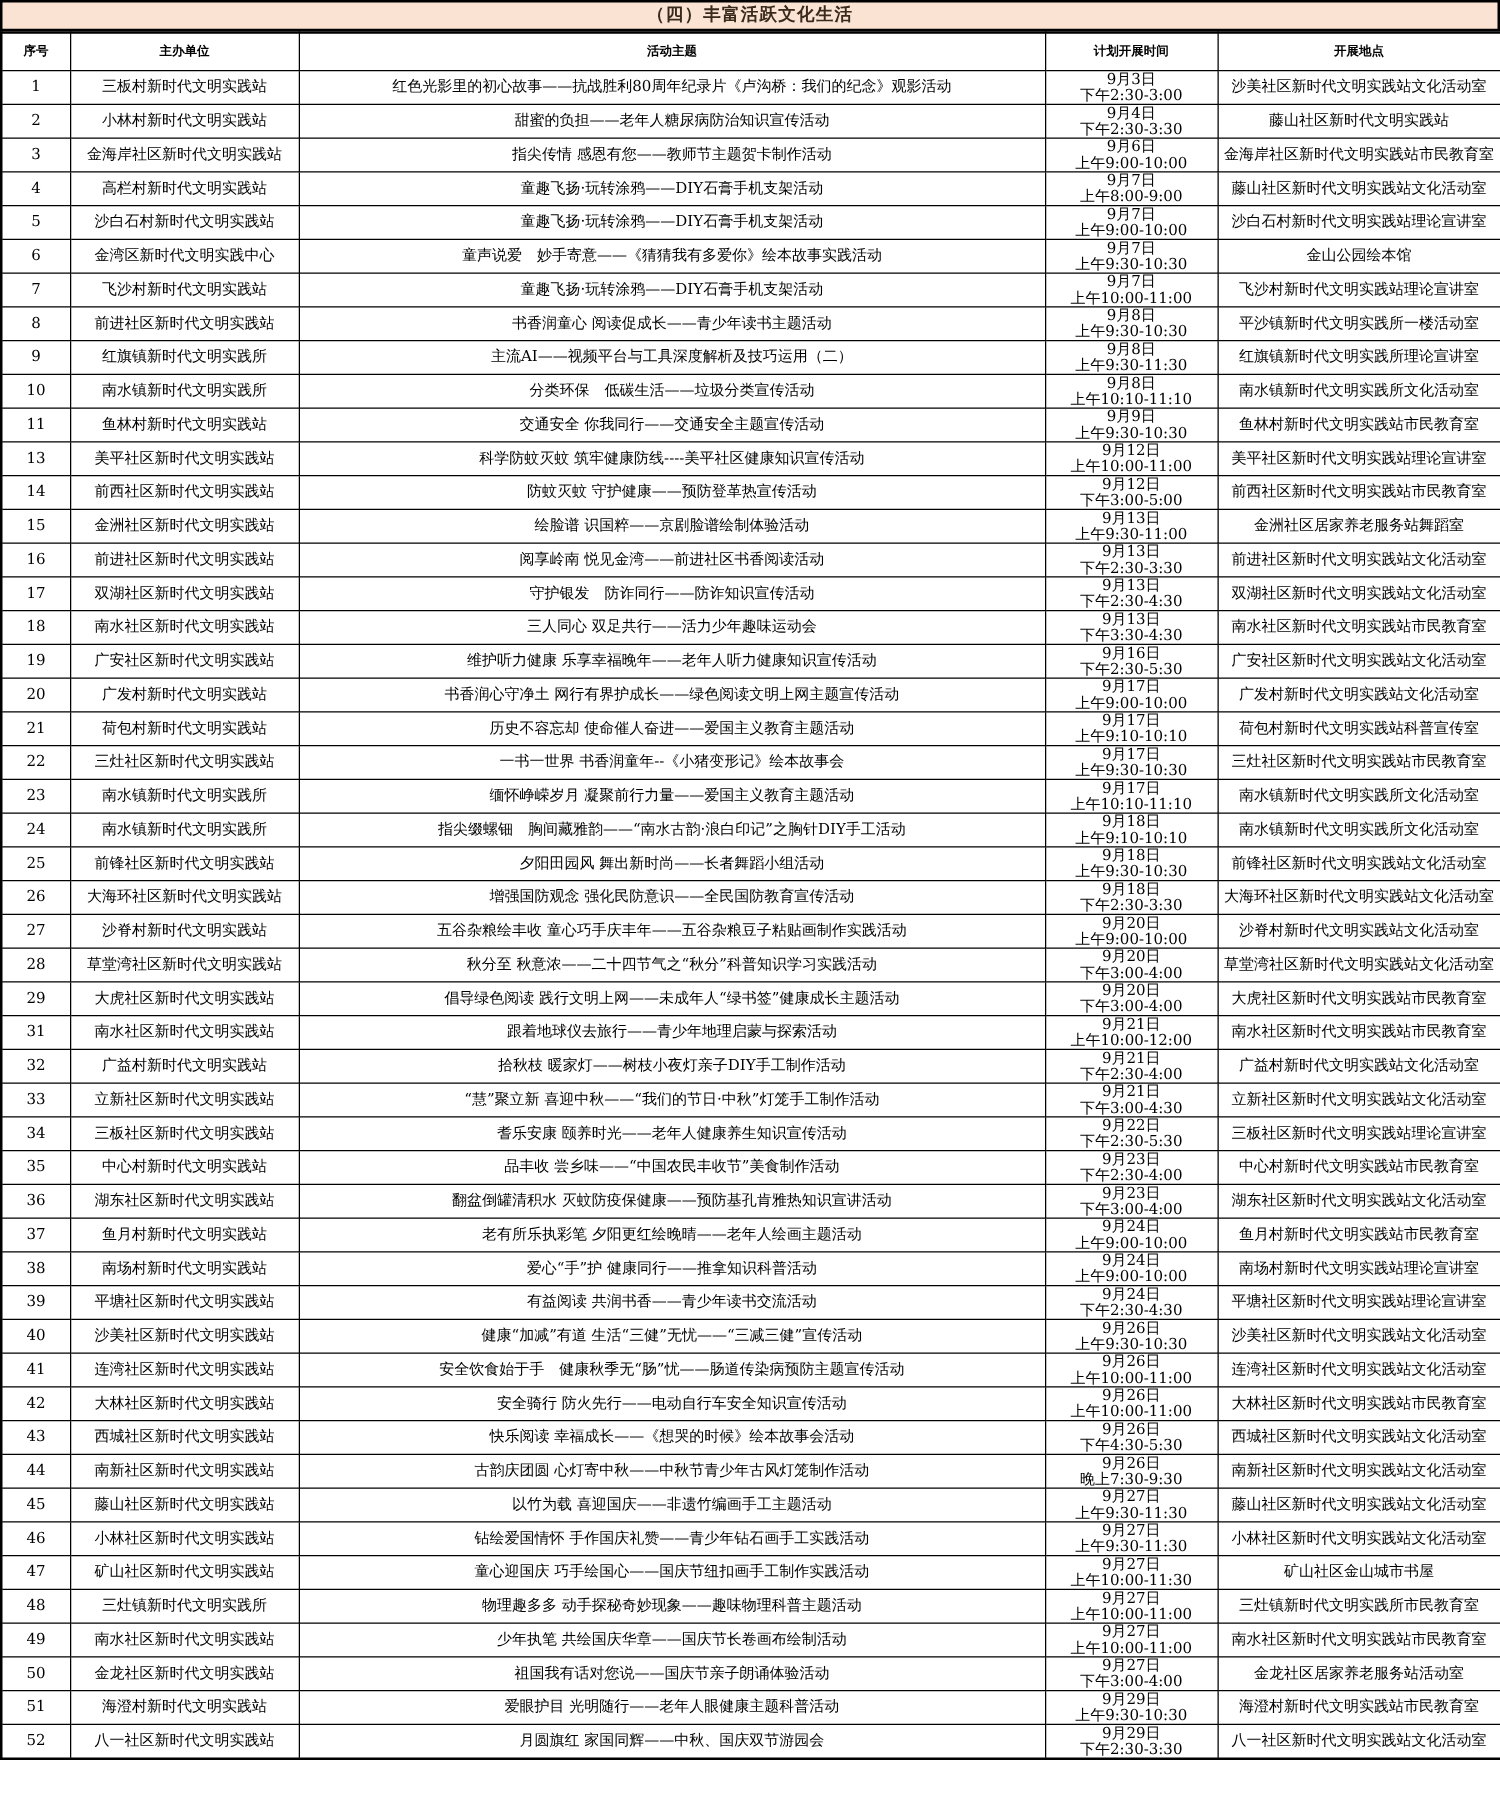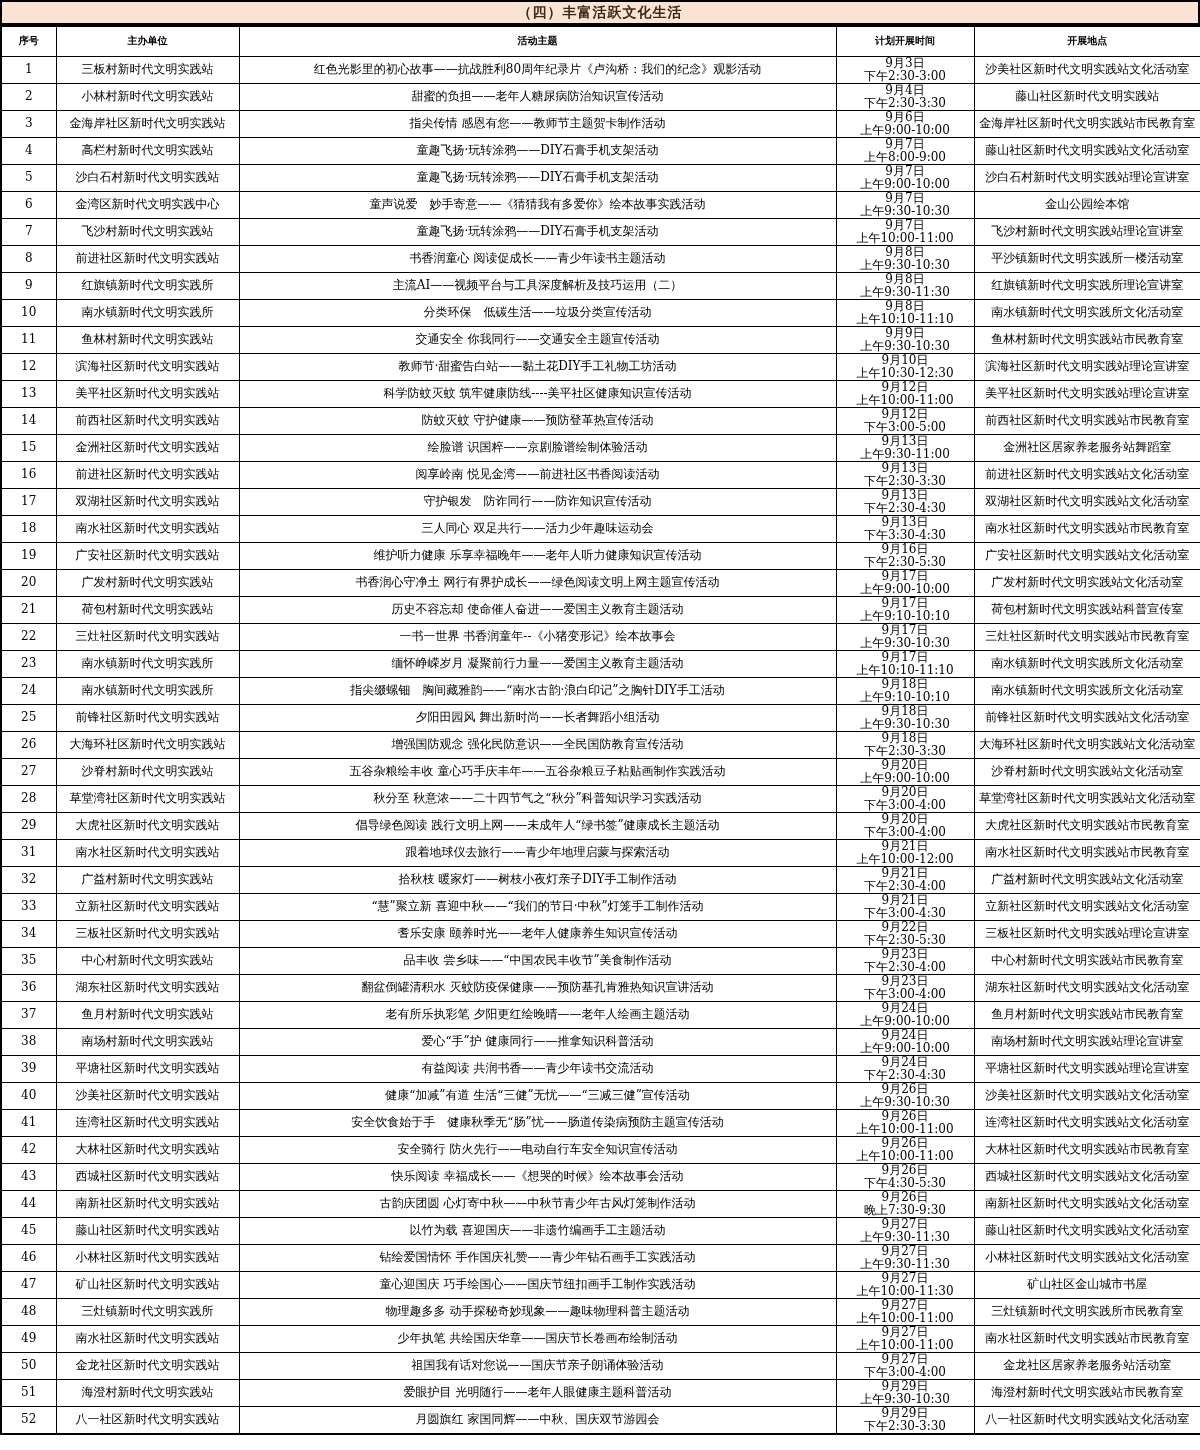--- a/index.html
+++ b/index.html
@@ -179,30 +179,20 @@
           <td class="c-no">11</td>
           <td class="c-org">鱼林村新时代文明实践站</td>
           <td class="c-theme">交通安全 你我同行——交通安全主题宣传活动</td>
           <td class="c-time">
             <div>9月9日</div>
             <div>上午9:30-10:30</div>
           </td>
           <td class="c-loc">鱼林村新时代文明实践站市民教育室</td>
         </tr>
         <tr>
-          <td class="c-no">12</td>
-          <td class="c-org">滨海社区新时代文明实践站</td>
-          <td class="c-theme">教师节·甜蜜告白站——黏土花DIY手工礼物工坊活动</td>
-          <td class="c-time">
-            <div>9月10日</div>
-            <div>上午10:30-12:30</div>
-          </td>
-          <td class="c-loc">滨海社区新时代文明实践站理论宣讲室</td>
-        </tr>
-        <tr>
           <td class="c-no">13</td>
           <td class="c-org">美平社区新时代文明实践站</td>
           <td class="c-theme">科学防蚊灭蚊 筑牢健康防线----美平社区健康知识宣传活动</td>
           <td class="c-time">
             <div>9月12日</div>
             <div>上午10:00-11:00</div>
           </td>
           <td class="c-loc">美平社区新时代文明实践站理论宣讲室</td>
         </tr>
         <tr>

